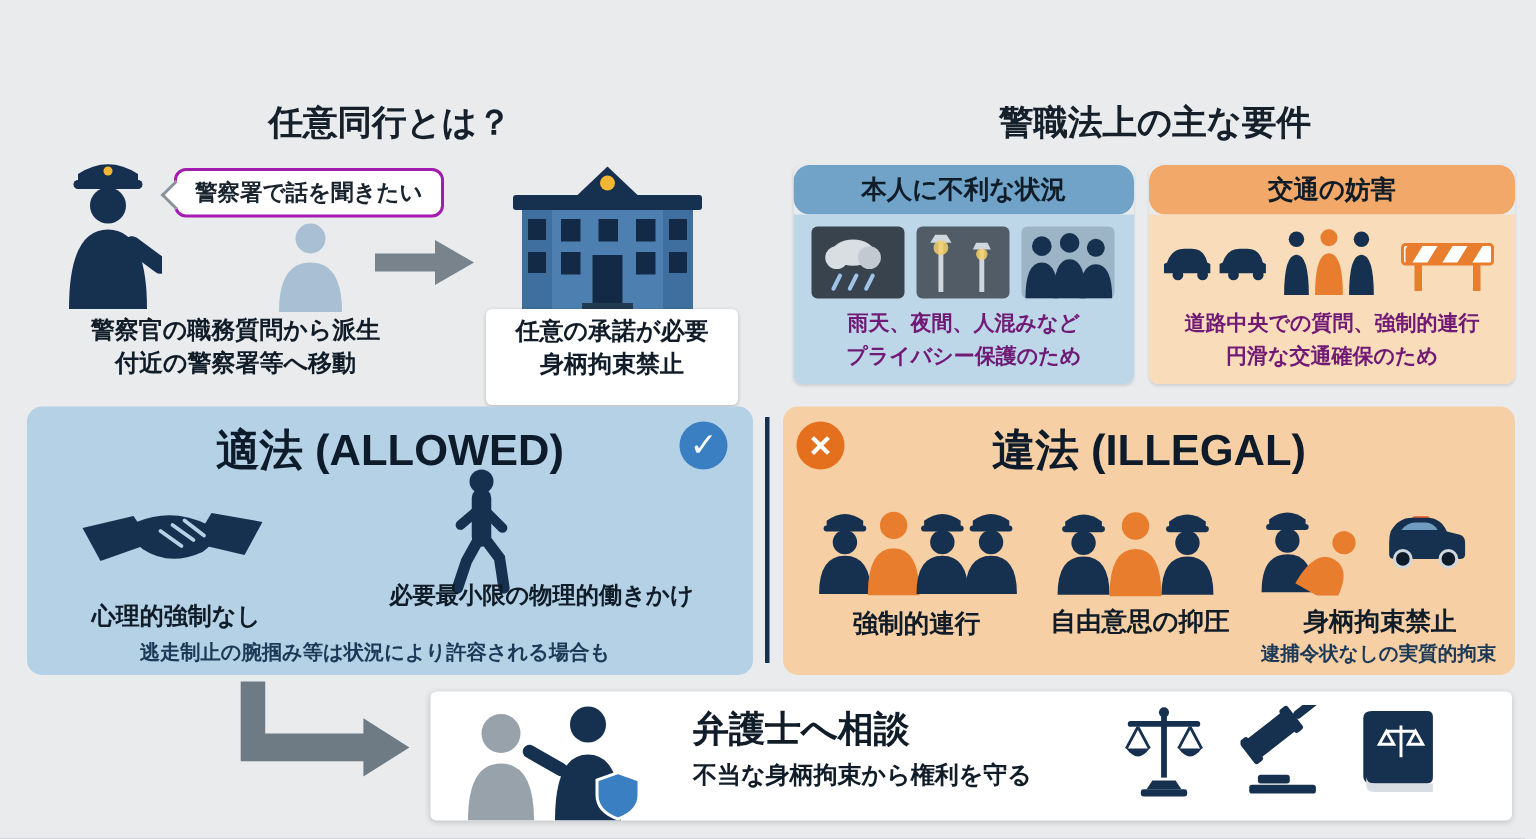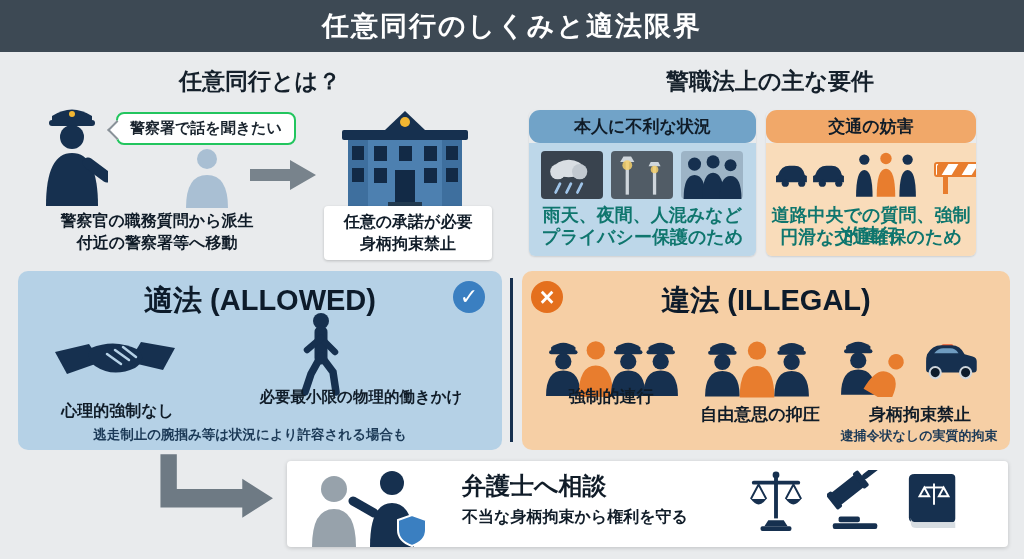--- a/index.html
+++ b/index.html
@@ -4,31 +4,31 @@
 <style>
   *{margin:0;padding:0;box-sizing:border-box;}
   body{font-family:"Liberation Sans","DejaVu Sans",sans-serif;background:#aeb4b9;}
   #canvas{position:relative;width:1024px;height:559px;background:#e9ebed;overflow:hidden;}
   .abs{position:absolute;}
   .hdr{left:0;top:0;width:1024px;height:52px;background:#3d4954;color:#ffffff;
        font-size:27px;font-weight:bold;text-align:center;line-height:52px;letter-spacing:2px;}
   .sec-title{font-size:23px;font-weight:bold;color:#15202b;text-align:center;}
   .lbl{font-weight:bold;color:#101c28;}
   .note{font-weight:bold;color:#1c3a57;font-size:13.5px;text-align:center;}
-  .bubble{background:#fff;border:2px solid #22c55e;border-radius:8px;padding:5px 12px;
+  .bubble{background:#fff;border:2px solid #a21caf;border-radius:8px;padding:5px 12px;
           font-size:15px;font-weight:bold;color:#1a242e;white-space:nowrap;}
   .bubble:after{content:"";position:absolute;left:-8px;bottom:6px;width:12px;height:12px;
           background:#fff;border-left:2px solid #8a9299;border-bottom:2px solid #8a9299;transform:rotate(45deg);}
   .consent-box{background:#fff;border-radius:4px;box-shadow:0 1px 3px rgba(0,0,0,.2);
           text-align:center;font-weight:bold;font-size:16px;color:#101c28;padding-top:5px;line-height:22px;}
   .card{border-radius:6px;overflow:hidden;box-shadow:0 1px 2px rgba(0,0,0,.12);}
   .chead{height:33px;line-height:33px;text-align:center;font-weight:bold;font-size:17px;color:#101c28;border-radius:11px;}
   .cbody{position:relative;height:113px;}
   .tile{position:absolute;top:8px;width:62px;height:48px;border-radius:4px;}
-  .cardtext{position:absolute;left:0;width:100%;text-align:center;font-weight:bold;font-size:18px;color:#0f766e;line-height:20px;}
+  .cardtext{position:absolute;left:0;width:100%;text-align:center;font-weight:bold;font-size:14px;color:#701a75;line-height:20px;}
   .panel{border-radius:10px;}
   .panel-title{font-size:29px;font-weight:bold;color:#0d1b2a;text-align:center;}
   .mark{width:32px;height:32px;border-radius:50%;color:#fff;text-align:center;line-height:32px;font-size:22px;font-weight:bold;}
   .group-lbl{font-size:17px;font-weight:bold;color:#101c28;text-align:center;}
   .consult-box{background:#fff;border-radius:4px;box-shadow:0 1px 4px rgba(0,0,0,.18);}
   .divider{width:3px;background:#16304f;}
 </style>
 </head>
 <body>
 
@@ -42,21 +42,20 @@
     </g>
     <g id="sym-person">
       <circle cx="20" cy="12" r="9"></circle>
       <path d="M3 58 Q3 27 20 27 Q37 27 37 58 Z"></path>
     </g>
   </defs>
 </svg>
 
 <div id="canvas">
 
-  <div class="hdr abs">任意同行のしくみと適法限界</div>
 
   <div class="abs sec-title" style="left:110px;top:66px;width:300px;">任意同行とは？</div>
 
   <div class="abs" style="left:36px;top:100px;width:72px;height:106px;">
     <svg viewBox="0 0 72 106" width="72" height="106">
       <g fill="#16304f">
         <path d="M16 16 Q36 3 56 16 L56 21 L16 21 Z"></path>
         <rect x="13" y="20" width="46" height="6" rx="3"></rect>
         <circle cx="36" cy="37" r="12"></circle>
         <path d="M10 106 Q10 53 36 53 Q62 53 62 106 Z"></path>
@@ -103,21 +102,21 @@
       <rect x="55" y="64" width="20" height="36" fill="#122a46"></rect>
       <rect x="48" y="96" width="34" height="4" fill="#223a50"></rect>
     </svg>
   </div>
 
   <div class="abs lbl" style="left:12px;top:210px;width:290px;text-align:center;font-size:16px;line-height:22px;">
     <div>警察官の職務質問から派生</div>
     <div>付近の警察署等へ移動</div>
   </div>
 
-  <div class="abs consent-box" style="left:324px;top:206px;width:168px;height:54px;">
+  <div class="abs consent-box" style="left:324px;top:206px;width:168px;height:64px;">
     <div>任意の承諾が必要</div>
     <div>身柄拘束禁止</div>
   </div>
 
   <div class="abs sec-title" style="left:620px;top:66px;width:300px;">警職法上の主な要件</div>
 
   <div class="abs card" style="left:529px;top:110px;width:227px;height:146px;">
     <div class="chead" style="background:#71a3c8;">本人に不利な状況</div>
     <div class="cbody" style="background:#bdd7e9;">
       <div class="tile" style="left:12px;background:#39434e;">
@@ -150,21 +149,21 @@
             <path d="M19 44 Q19 20 29 20 Q39 20 39 44 Z"></path>
           <circle cx="45" cy="13" r="5.5"></circle>
             <path d="M35 44 Q35 23 45 23 Q55 23 55 44 Z"></path>
         </svg>
       </div>
       <div class="cardtext" style="top:62px;">雨天、夜間、人混みなど</div>
       <div class="cardtext" style="top:84px;">プライバシー保護のため</div>
     </div>
   </div>
 
-  <div class="abs card" style="left:766px;top:110px;width:210px;height:146px;">
+  <div class="abs card" style="left:766px;top:110px;width:244px;height:146px;">
     <div class="chead" style="background:#f1a869;">交通の妨害</div>
     <div class="cbody" style="background:#f9dcba;">
       <div class="abs" style="left:10px;top:10px;width:70px;height:44px;">
         <svg viewBox="0 0 68 40" width="70" height="42">
           <g fill="#16304f">
             <path d="M2 21 q3 -9 11 -9 h5 q8 0 10 9 l2 1 v6 h-30 v-6 Z"></path>
             <path d="M38 21 q3 -9 11 -9 h5 q8 0 10 9 l2 1 v6 h-30 v-6 Z"></path>
             <circle cx="9" cy="29" r="3.5"></circle>
               <circle cx="25" cy="29" r="3.5"></circle>
             <circle cx="45" cy="29" r="3.5"></circle>
@@ -245,21 +244,21 @@
   <div class="abs panel-title" style="left:522px;top:281px;width:488px;">違法 (ILLEGAL)</div>
 
   <div class="abs" style="left:543px;top:336px;width:138px;height:62px;">
     <svg viewBox="0 0 136 60" width="138" height="61">
       <use href="#sym-cop" fill="#16304f" transform="translate(0,1)"></use>
       <use href="#sym-person" fill="#e87d2e" transform="translate(32,2)"></use>
       <use href="#sym-cop" fill="#16304f" transform="translate(64,1)"></use>
       <use href="#sym-cop" fill="#16304f" transform="translate(96,1)"></use>
     </svg>
   </div>
-  <div class="abs group-lbl" style="left:540px;top:385px;width:142px;">強制的連行</div>
+  <div class="abs group-lbl" style="left:540px;top:404px;width:142px;">強制的連行</div>
 
   <div class="abs" style="left:702px;top:336px;width:110px;height:62px;">
     <svg viewBox="0 0 108 60" width="110" height="62">
       <use href="#sym-cop" fill="#16304f" transform="translate(0,1)"></use>
       <use href="#sym-person" fill="#e87d2e" transform="translate(34,2)"></use>
       <use href="#sym-cop" fill="#16304f" transform="translate(68,1)"></use>
     </svg>
   </div>
   <div class="abs group-lbl" style="left:690px;top:403px;width:140px;">自由意思の抑圧</div>
 

